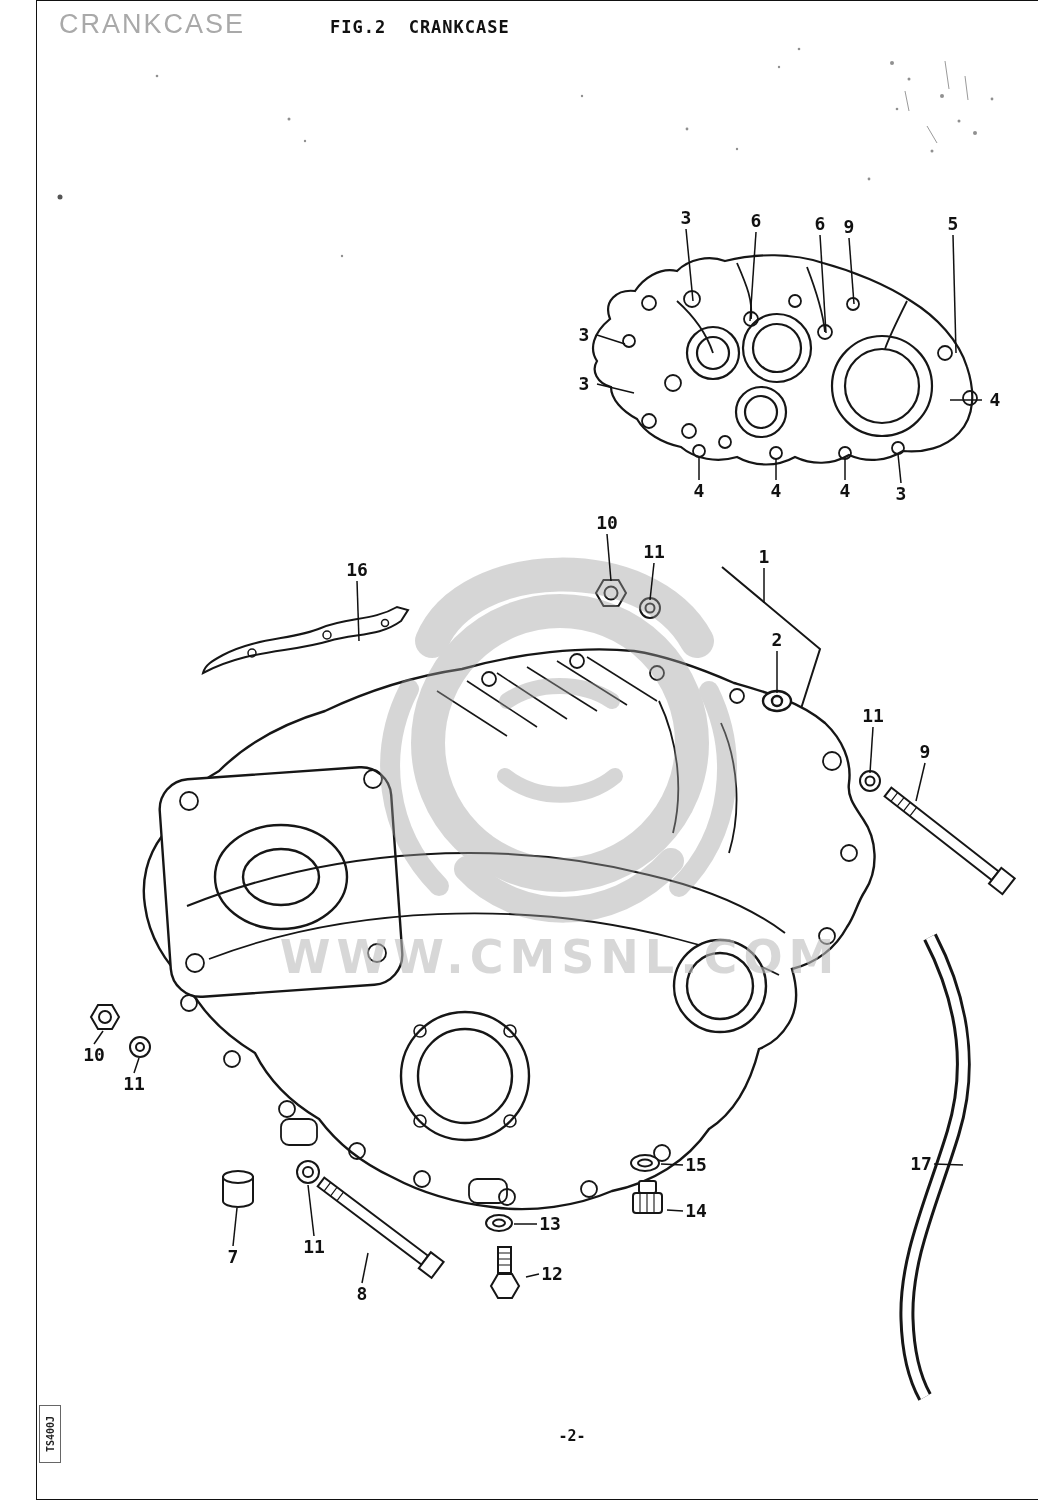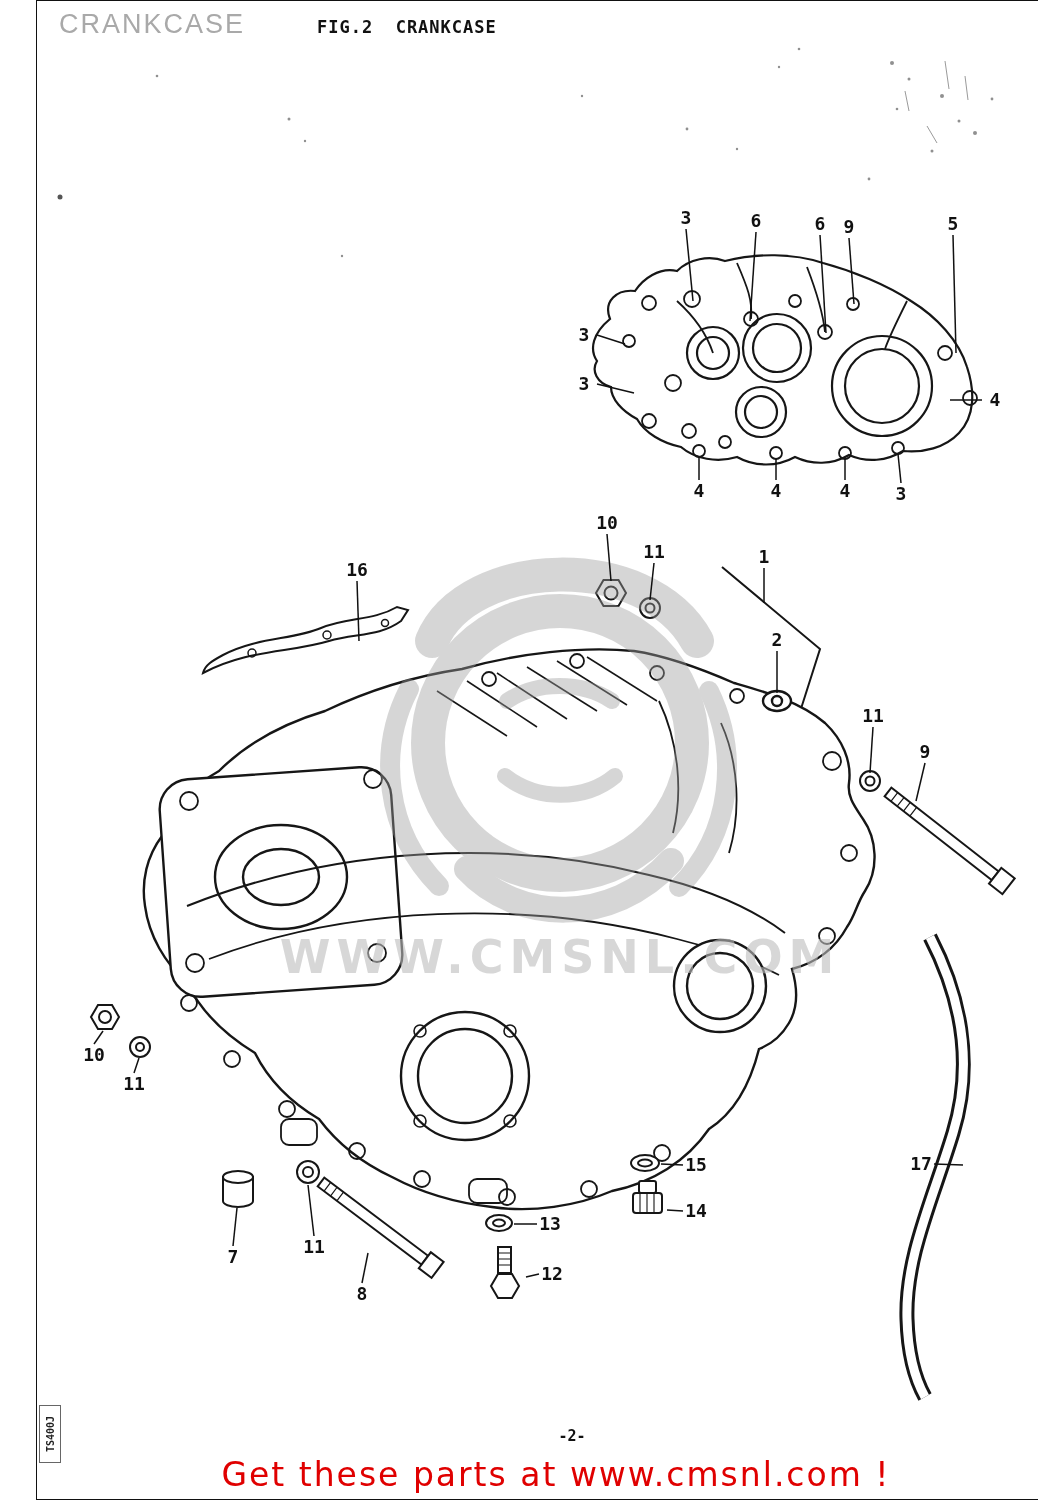--- a/index.html
+++ b/index.html
@@ -12,21 +12,21 @@
     overflow:hidden;
     font-family:"DejaVu Sans Mono",monospace;
     margin-left:36px;
   }
   .ghost-title{
     position:absolute;left:22px;top:8px;
     font:400 27px "Liberation Sans",sans-serif;
     color:#a9a9a9;letter-spacing:2px;
   }
   .fig-title{
-    position:absolute;left:280px;top:16px;
+    position:absolute;left:293px;top:16px;
     font:bold 17px "DejaVu Sans Mono",monospace;
     color:#111;letter-spacing:1px;white-space:pre;text-align:right;
   }
   .art{position:absolute;left:0;top:0;}
   .callout{
     font-family:"DejaVu Sans Mono",monospace;
     font-weight:bold;font-size:18px;
     fill:#111;text-anchor:middle;
   }
   .leader{stroke:#111;stroke-width:1.5;fill:none;}
@@ -350,15 +350,14 @@
         <text x="659" y="1216" class="callout">14</text>
         <line x1="926" y1="1164" x2="897" y2="1163" class="leader"></line>
         <text x="884" y="1169" class="callout">17</text>
       </g>
   </svg>
 
   <div class="model-box">
     <span>TS400J</span>
   </div>
   <div class="page-num">-2-</div>
-  <div class="promo" style="color: rgb(224, 0, 0);">Get these parts at www.cmsnl.com !</div>
 
 </div>
 
 </body></html>

